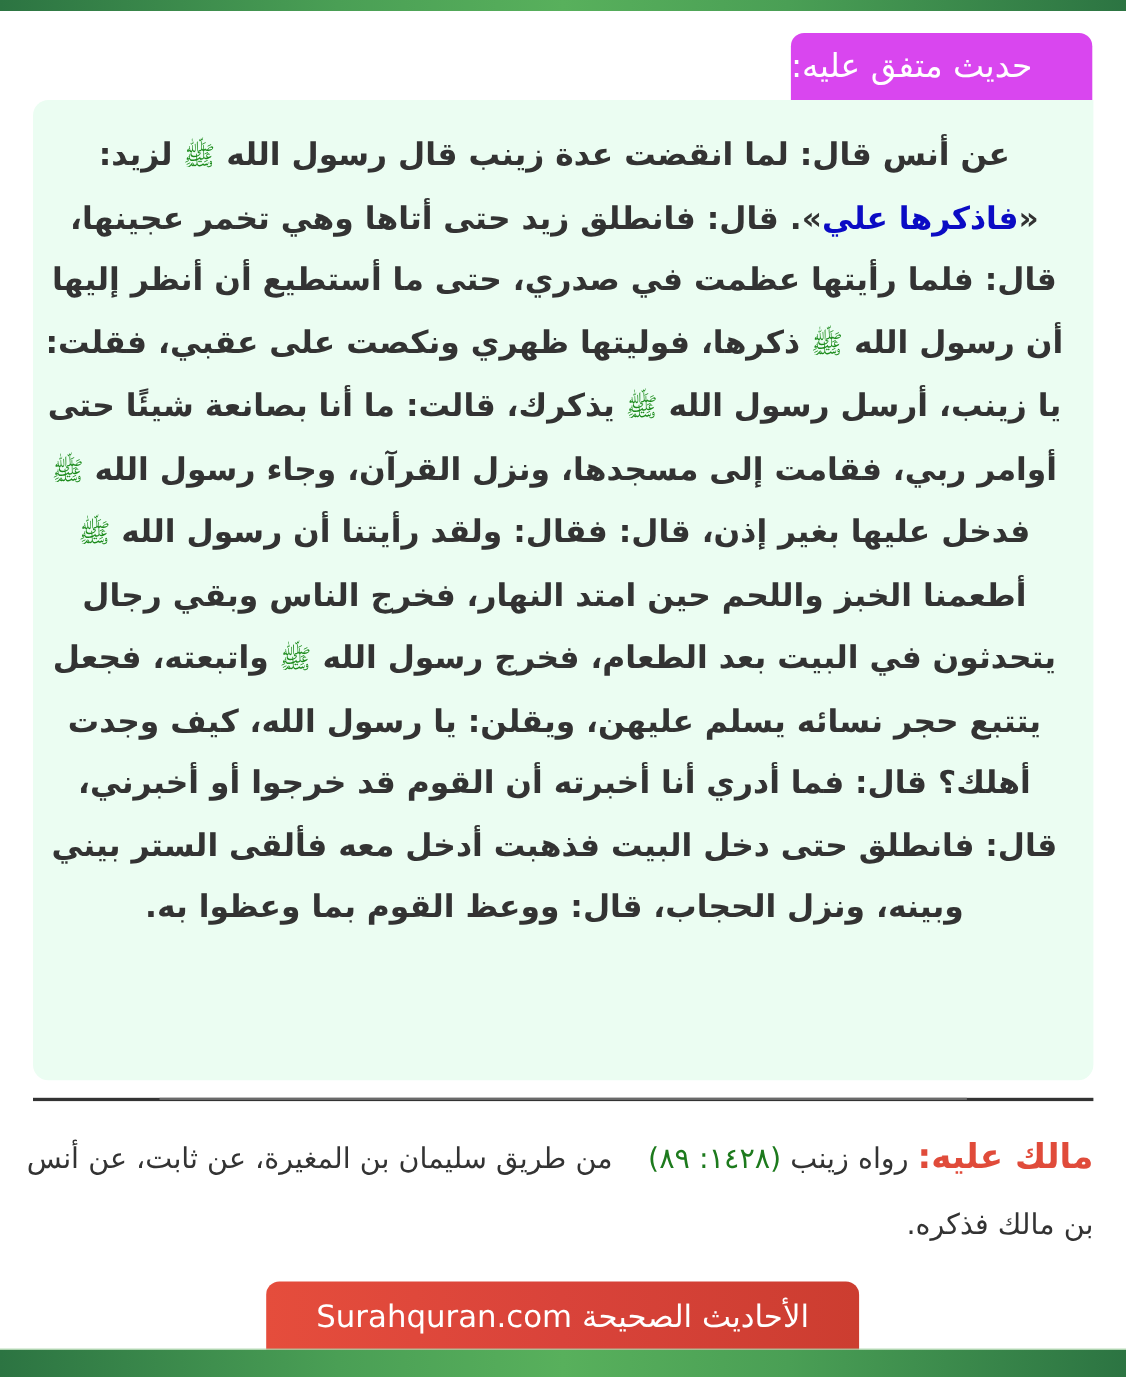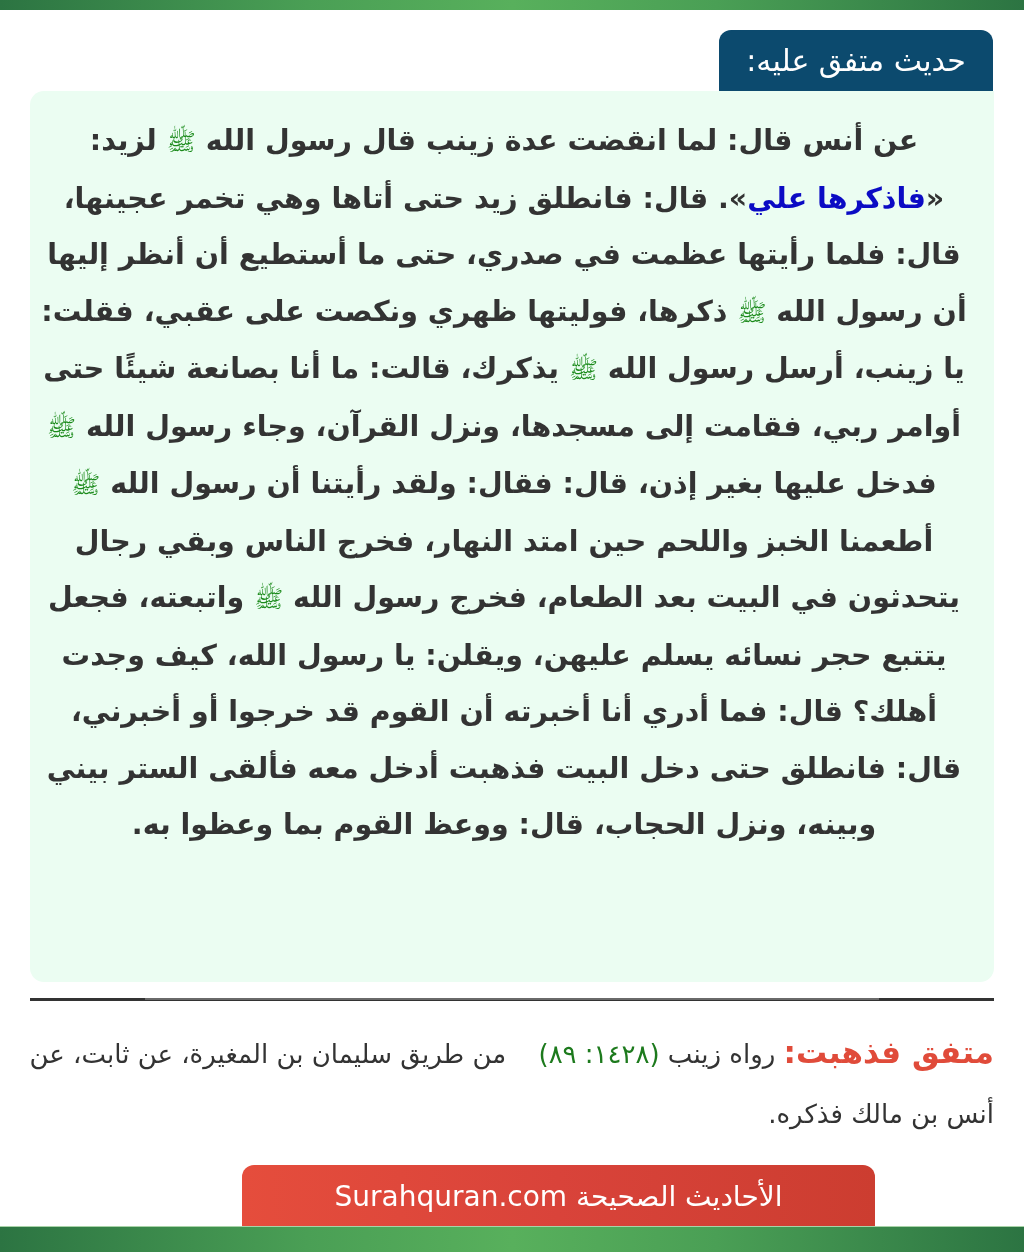--- a/index.html
+++ b/index.html
@@ -11,22 +11,22 @@
     position:absolute; left:0; top:0; width:1024px; height:10px;
     background:linear-gradient(90deg,#2c7442 0%,#4a9f55 30%,#58b05c 50%,#4a9f55 70%,#2c7442 100%);
   }
   .bottom-bar {
     position:absolute; left:0; top:1226px; width:1024px; height:26px;
     background:linear-gradient(90deg,#2c7442 0%,#4a9f55 30%,#58b05c 50%,#4a9f55 70%,#2c7442 100%);
     border-top:1px solid #a8d3a8;
   }
   .badge {
     position:absolute; left:719px; top:30px; width:274px; height:62px;
-    background:#0c4a6e; color:#ffffff; border-radius:12px 12px 0 0;
-    direction:rtl; text-align:center; font-size:30px; line-height:62px;
+    background:#d946ef; color:#ffffff; border-radius:12px 12px 0 0;
+    direction:rtl; text-align:left; font-size:30px; line-height:62px;
     box-sizing:border-box;
   }
   .panel {
     position:absolute; left:30px; top:91px; width:964px; height:891px;
     background:#ebfdf2; border-radius:14px 0 14px 14px; box-sizing:border-box;
     padding:22px 20px 0 4px;
     direction:rtl; text-align:center;
   }
   .hadith {
     margin:0; font-size:28.5px; font-weight:bold; color:#333333;
@@ -44,38 +44,38 @@
     position:absolute; left:115px; top:0; width:734px; height:2px;
     background:#6a6a6a;
   }
   .source {
     position:absolute; left:20px; top:1022px; width:974px;
     direction:rtl; text-align:right; font-size:26px; line-height:60px; color:#333333;
   }
   .source .label { color:#e04b3a; font-weight:bold; font-size:31px; }
   .source .ref { color:#1d7a1d;margin-left:24px; }
   .site-button {
-    position:absolute; left:242px; top:1165px; width:633px; height:62px;
+    position:absolute; left:242px; top:1165px; width:539px; height:62px;
     background:linear-gradient(90deg,#e54d3c 0%,#d9433a 50%,#cc3d30 100%);
     border-radius:12px 12px 0 0; color:#ffffff; font-size:28px; line-height:64px;
     text-align:center; direction:rtl; cursor:pointer;
   }
 </style>
 </head>
 <body>
 
 <div class="top-bar"></div>
 
 <div class="badge">حديث متفق عليه:</div>
 
 <div class="panel">
   <p class="hadith"><span>عن أنس قال: لما انقضت عدة زينب قال رسول الله </span><span class="saw">ﷺ</span><span> لزيد: «</span><span class="quote">فاذكرها علي</span><span>». قال: فانطلق زيد حتى أتاها وهي تخمر عجينها، قال: فلما رأيتها عظمت في صدري، حتى ما أستطيع أن أنظر إليها أن رسول الله </span><span class="saw">ﷺ</span><span> ذكرها، فوليتها ظهري ونكصت على عقبي، فقلت: يا زينب، أرسل رسول الله </span><span class="saw">ﷺ</span><span> يذكرك، قالت: ما أنا بصانعة شيئًا حتى أوامر ربي، فقامت إلى مسجدها، ونزل القرآن، وجاء رسول الله </span><span class="saw">ﷺ</span><span> فدخل عليها بغير إذن، قال: فقال: ولقد رأيتنا أن رسول الله </span><span class="saw">ﷺ</span><span> أطعمنا الخبز واللحم حين امتد النهار، فخرج الناس وبقي رجال يتحدثون في البيت بعد الطعام، فخرج رسول الله </span><span class="saw">ﷺ</span><span> واتبعته، فجعل يتتبع حجر نسائه يسلم عليهن، ويقلن: يا رسول الله، كيف وجدت أهلك؟ قال: فما أدري أنا أخبرته أن القوم قد خرجوا أو أخبرني، قال: فانطلق حتى دخل البيت فذهبت أدخل معه فألقى الستر بيني وبينه، ونزل الحجاب، قال: ووعظ القوم بما وعظوا به.</span></p>
 </div>
 
 <div class="divider">
   <div class="inner"></div>
 </div>
 
-<div class="source"><span class="label">متفق فذهبت:</span><span> رواه زينب </span><span class="ref">(١٤٢٨: ٨٩)</span><span> من طريق سليمان بن المغيرة، عن ثابت، عن أنس بن مالك فذكره.</span></div>
+<div class="source"><span class="label">مالك عليه:</span><span> رواه زينب </span><span class="ref">(١٤٢٨: ٨٩)</span><span> من طريق سليمان بن المغيرة، عن ثابت، عن أنس بن مالك فذكره.</span></div>
 
 <div class="site-button">الأحاديث الصحيحة Surahquran.com</div>
 
 <div class="bottom-bar"></div>
 
 </body></html>

